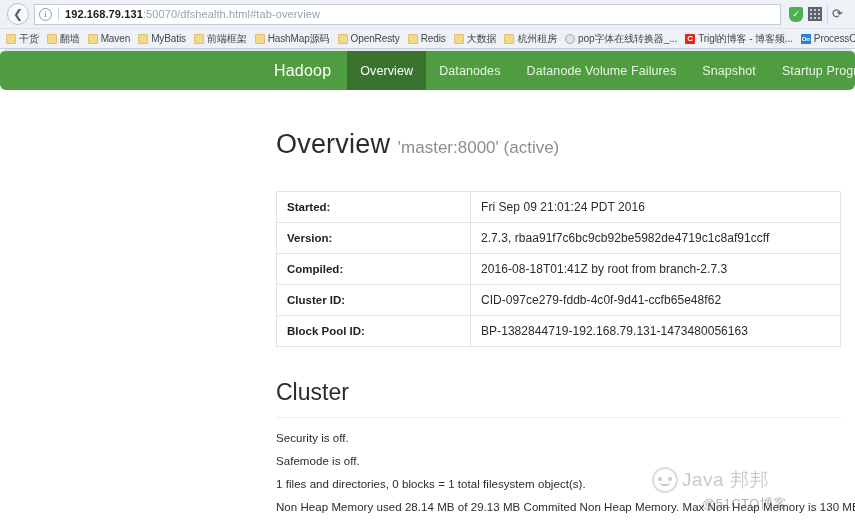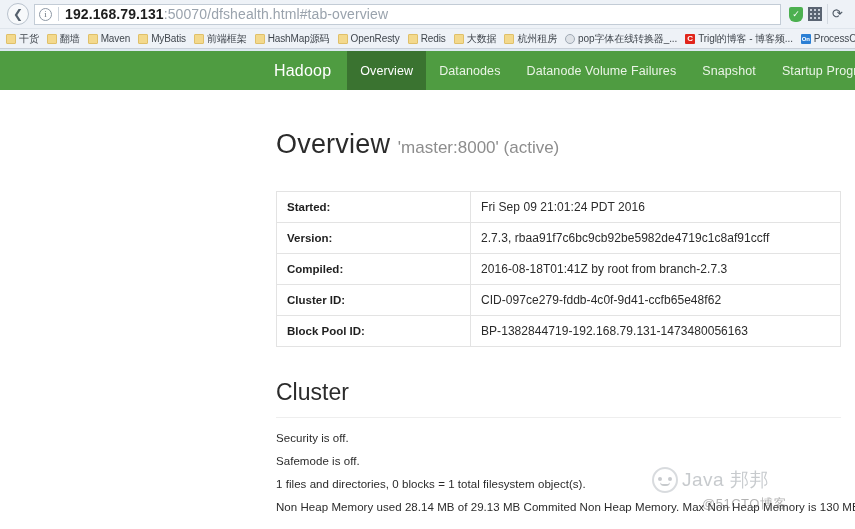--- a/index.html
+++ b/index.html
@@ -56,21 +56,21 @@
     flex: 0 0 auto;
     font-family: "Liberation Serif", serif;
   }
   .url-sep {
     width: 1px; height: 14px;
     background: #ccd3db;
     margin: 0 6px;
     flex: 0 0 auto;
   }
   .url-text {
-    font-size: 14px;
+    font-size: 11px;
     color: #9aa3ad;
     white-space: nowrap;
     letter-spacing: 0.1px;
   }
   .url-text b { color: #1d1d1d; font-weight: 700; }
   .url-icons {
     display: flex; align-items: center; gap: 5px;
     padding: 0 4px 0 8px;
     flex: 0 0 auto;
   }
@@ -148,20 +148,21 @@
 
   
   .hadoop-navbar {
     width: 855px;
     height: 41px;
     background: #4f9c41;
     border-top: 2px solid #dce8f0;
     display: flex;
     align-items: stretch;
     position: relative;
+    border-radius: 6px;
   }
   .nav-inner {
     margin-left: 264px;
     display: flex;
     align-items: stretch;
   }
   .brand {
     color: #ffffff;
     font-size: 16px;
     display: flex; align-items: center;

